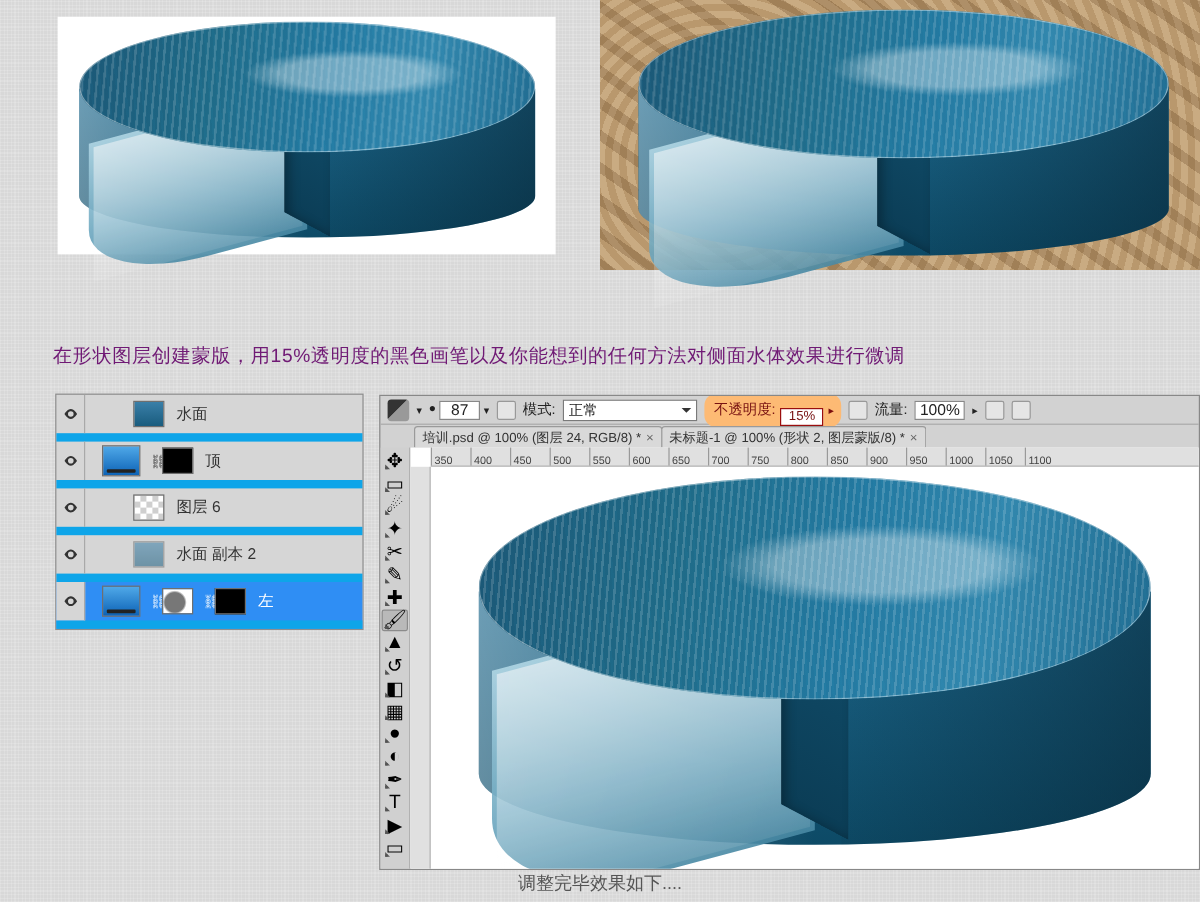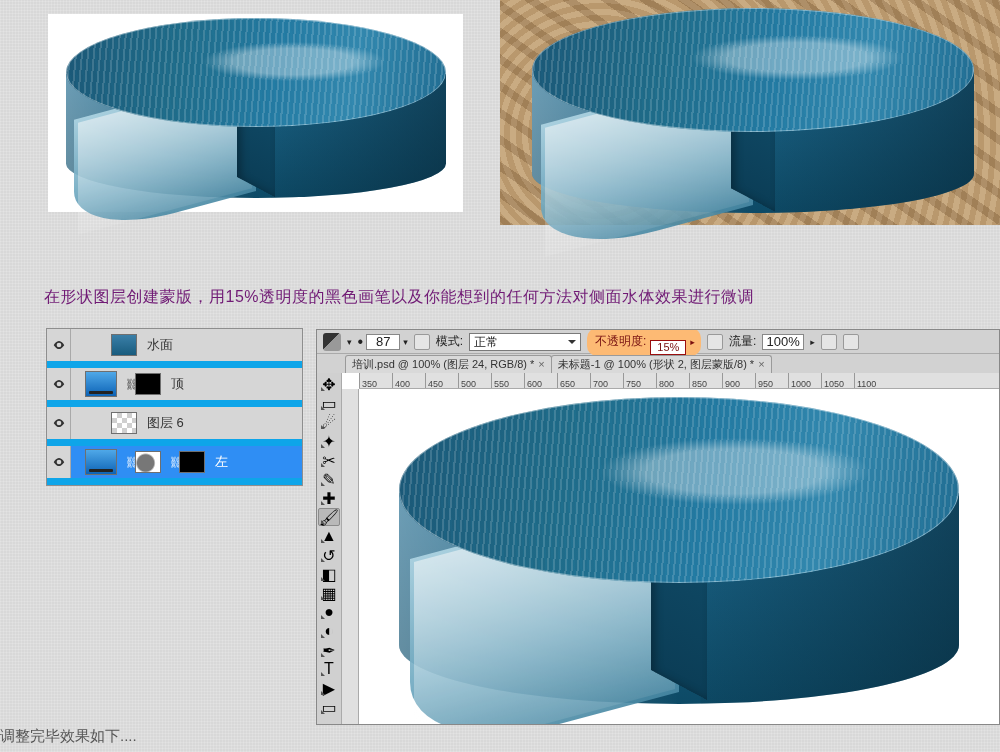--- a/index.html
+++ b/index.html
@@ -75,21 +75,21 @@
   .frame-b { left: 500px; top: 0; width: 500px; height: 225px;
     background:
       repeating-radial-gradient(circle at 20% 60%, #c9ab82 0 6px, #b9986d 6px 12px),
       #c2a179; }
   .frame-b .sand-ripple{ position:absolute; inset:0;
     background:
       repeating-linear-gradient(35deg, rgba(120,90,50,.25) 0 8px, transparent 8px 22px);
     mix-blend-mode: multiply; }
 
   .instr { position:absolute; left:44px; top:287px; width:912px; font-size:16px; color:#701a75; font-weight:500; letter-spacing:.5px;}
-  .footer { position:absolute; left:0; right:0; bottom:6px; text-align:left; font-size:15px; color:#555;}
+  .footer { position:absolute; left:0; right:0; bottom:6px; text-align:center; font-size:15px; color:#555;}
 
   
   .layers { position:absolute; left:46px; top:328px; width:257px; background:#d6d6d6; border:1px solid #8e8e8e;}
   .lrow { display:flex; align-items:center; height:39px; border-bottom:7px solid #0ea5e9; font-size:13px; color:#333;}
   .lrow.sel { background:#2f8ef4; color:#fff;}
   .eye { width:24px; height:100%; border-right:1px solid #a9a9a9; display:flex; align-items:center; justify-content:center;}
   .eye svg{ width:14px; height:14px; }
   .indent { width:14px; }
   .indent2 { width:40px; }
   .thumb { width:32px; height:26px; border:1px solid #6f6f6f; background:#fff; margin-right:6px; display:inline-block; position:relative;}
@@ -184,20 +184,30 @@
   </div>
   <div class="lrow">
     <div class="eye">
         <svg viewBox="0 0 24 24">
           <path fill="#333" d="M12 5C7 5 3 12 3 12s4 7 9 7 9-7 9-7-4-7-9-7zm0 11a4 4 0 110-8 4 4 0 010 8z"></path>
         </svg>
       </div>
     <div class="indent2"></div>
     <span class="thumb trans small"></span>
     <span class="rowlabel">图层 6</span>
+  </div>
+  <div class="lrow">
+    <div class="eye">
+        <svg viewBox="0 0 24 24">
+          <path fill="#333" d="M12 5C7 5 3 12 3 12s4 7 9 7 9-7 9-7-4-7-9-7zm0 11a4 4 0 110-8 4 4 0 010 8z"></path>
+        </svg>
+      </div>
+    <div class="indent2"></div>
+    <span class="thumb water small" style="opacity:.55"></span>
+    <span class="rowlabel">水面 副本 2</span>
   </div>
   <div class="lrow sel">
     <div class="eye" style="background:#d6d6d6">
         <svg viewBox="0 0 24 24">
           <path fill="#333" d="M12 5C7 5 3 12 3 12s4 7 9 7 9-7 9-7-4-7-9-7zm0 11a4 4 0 110-8 4 4 0 010 8z"></path>
         </svg>
       </div>
     <div class="indent"></div>
     <span class="thumb screen"></span>
     <span class="link" style="color:#fff">⛓</span>

